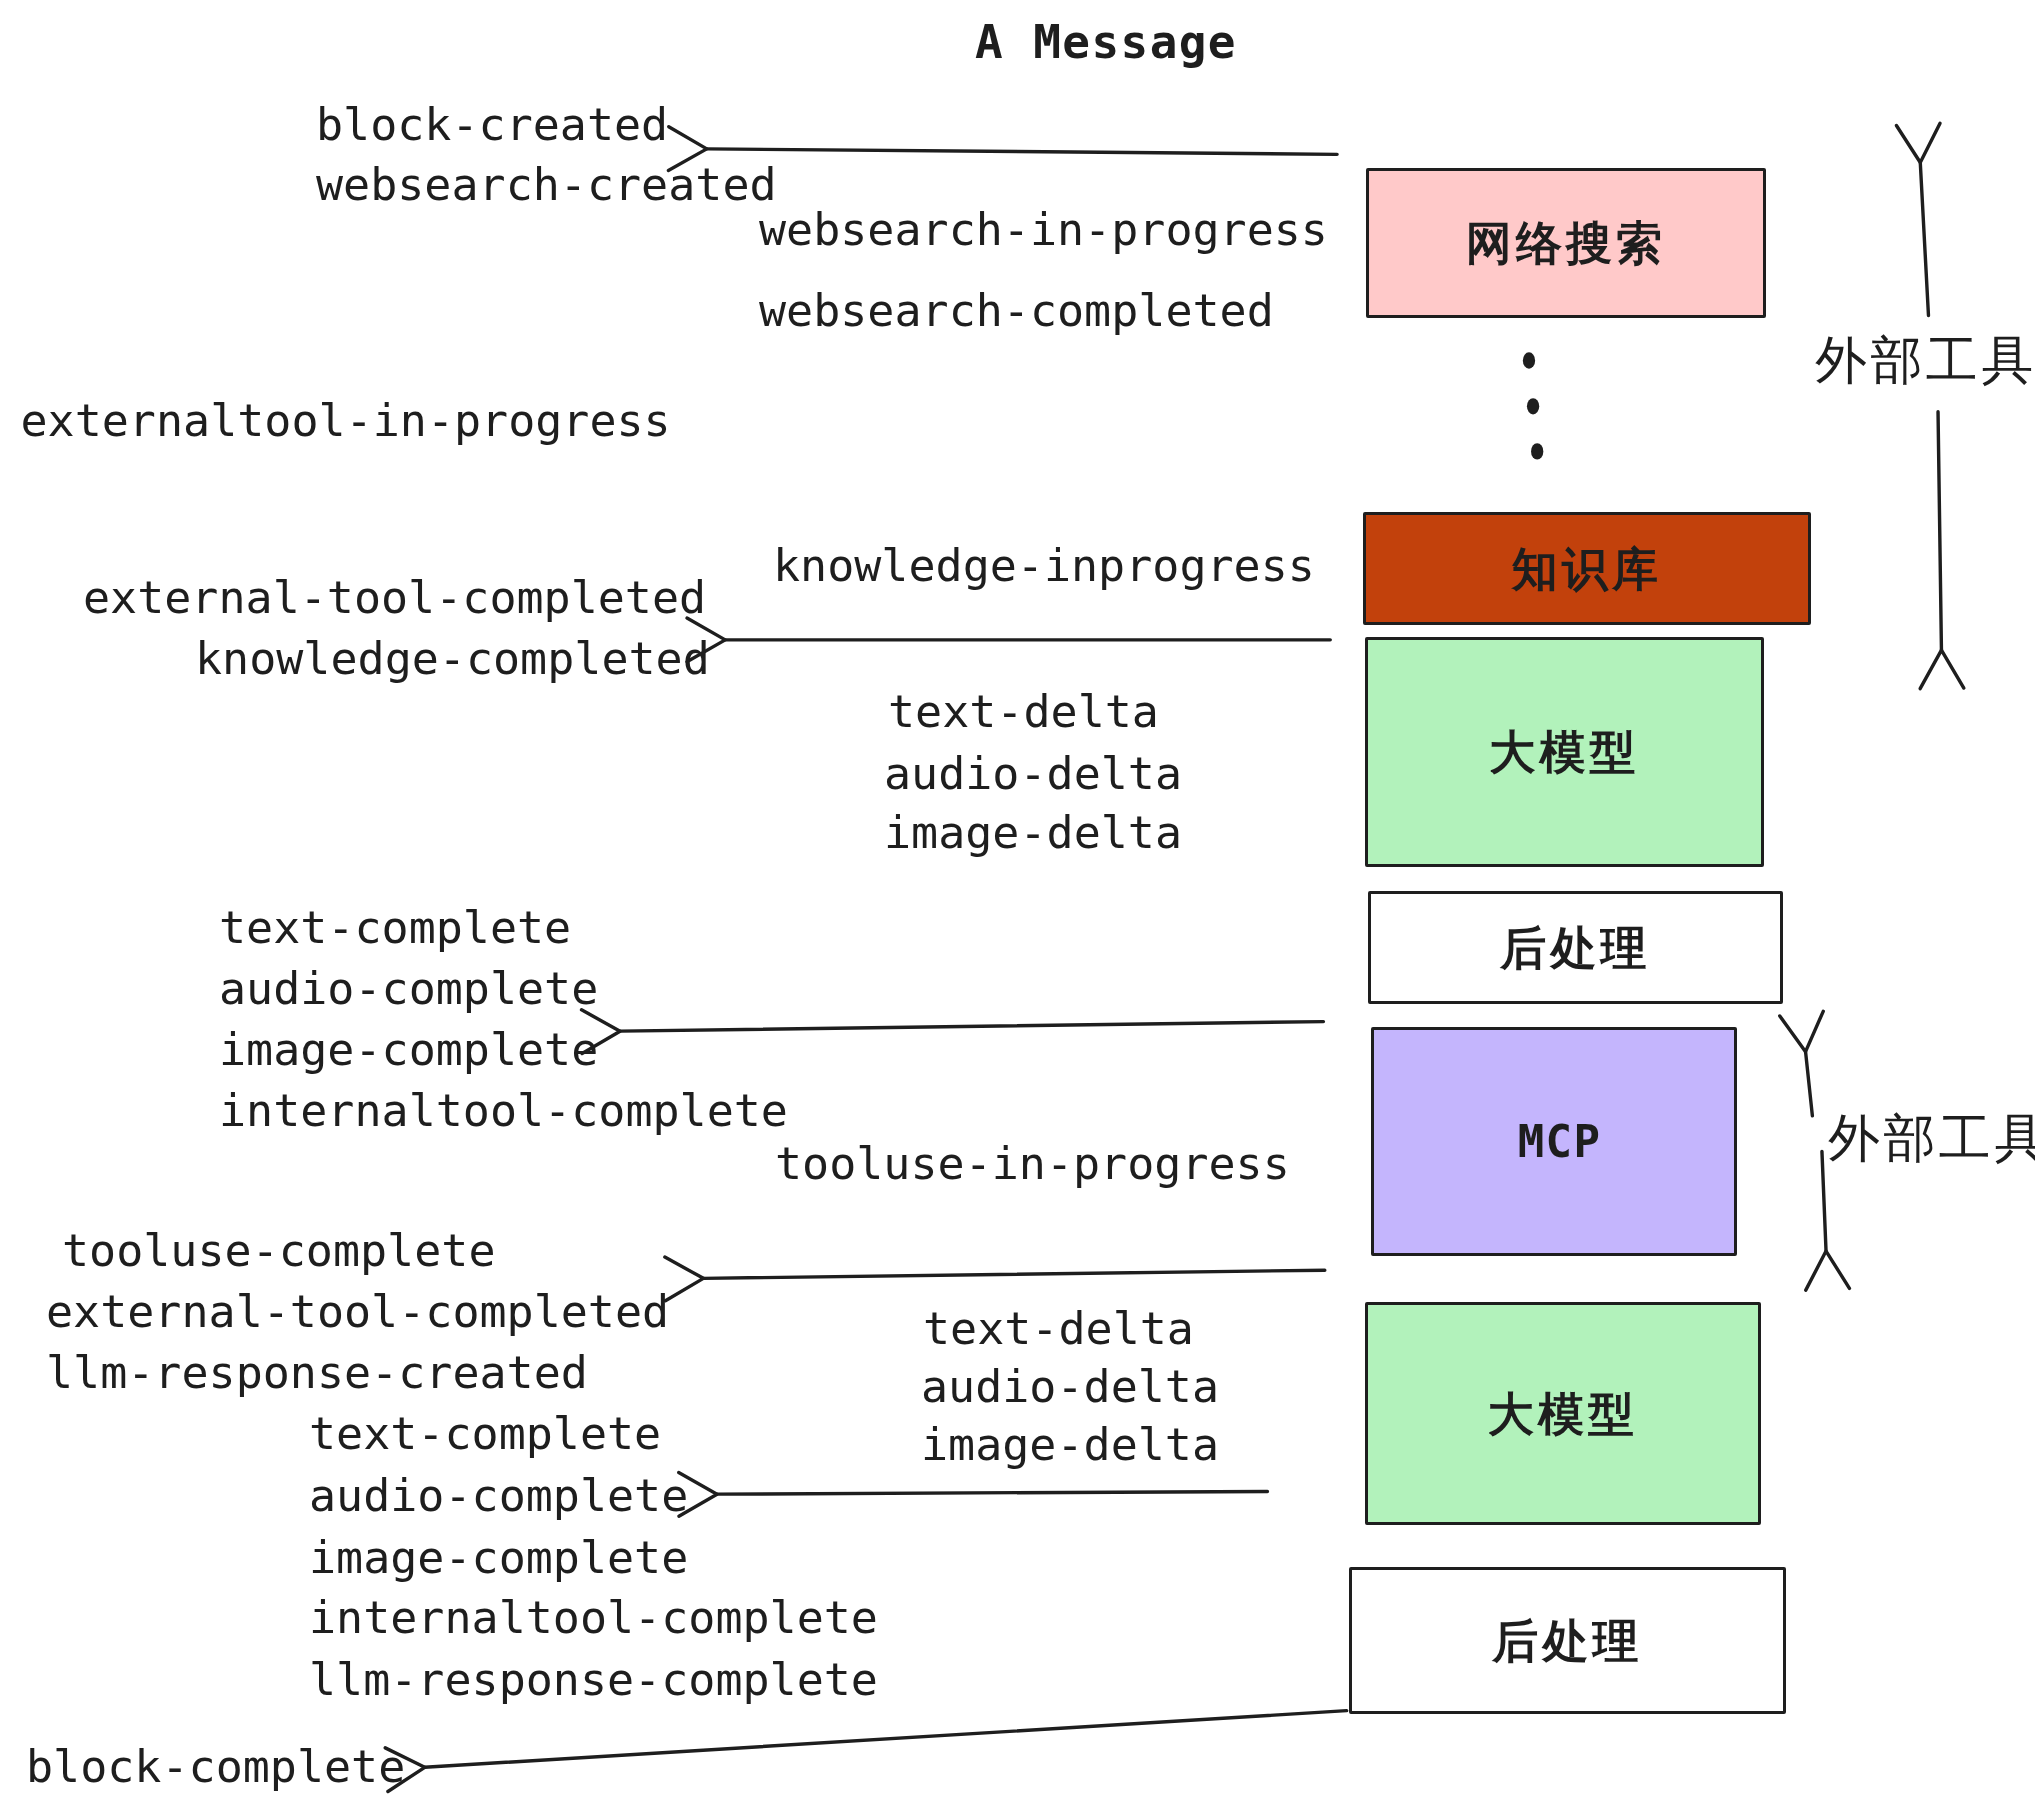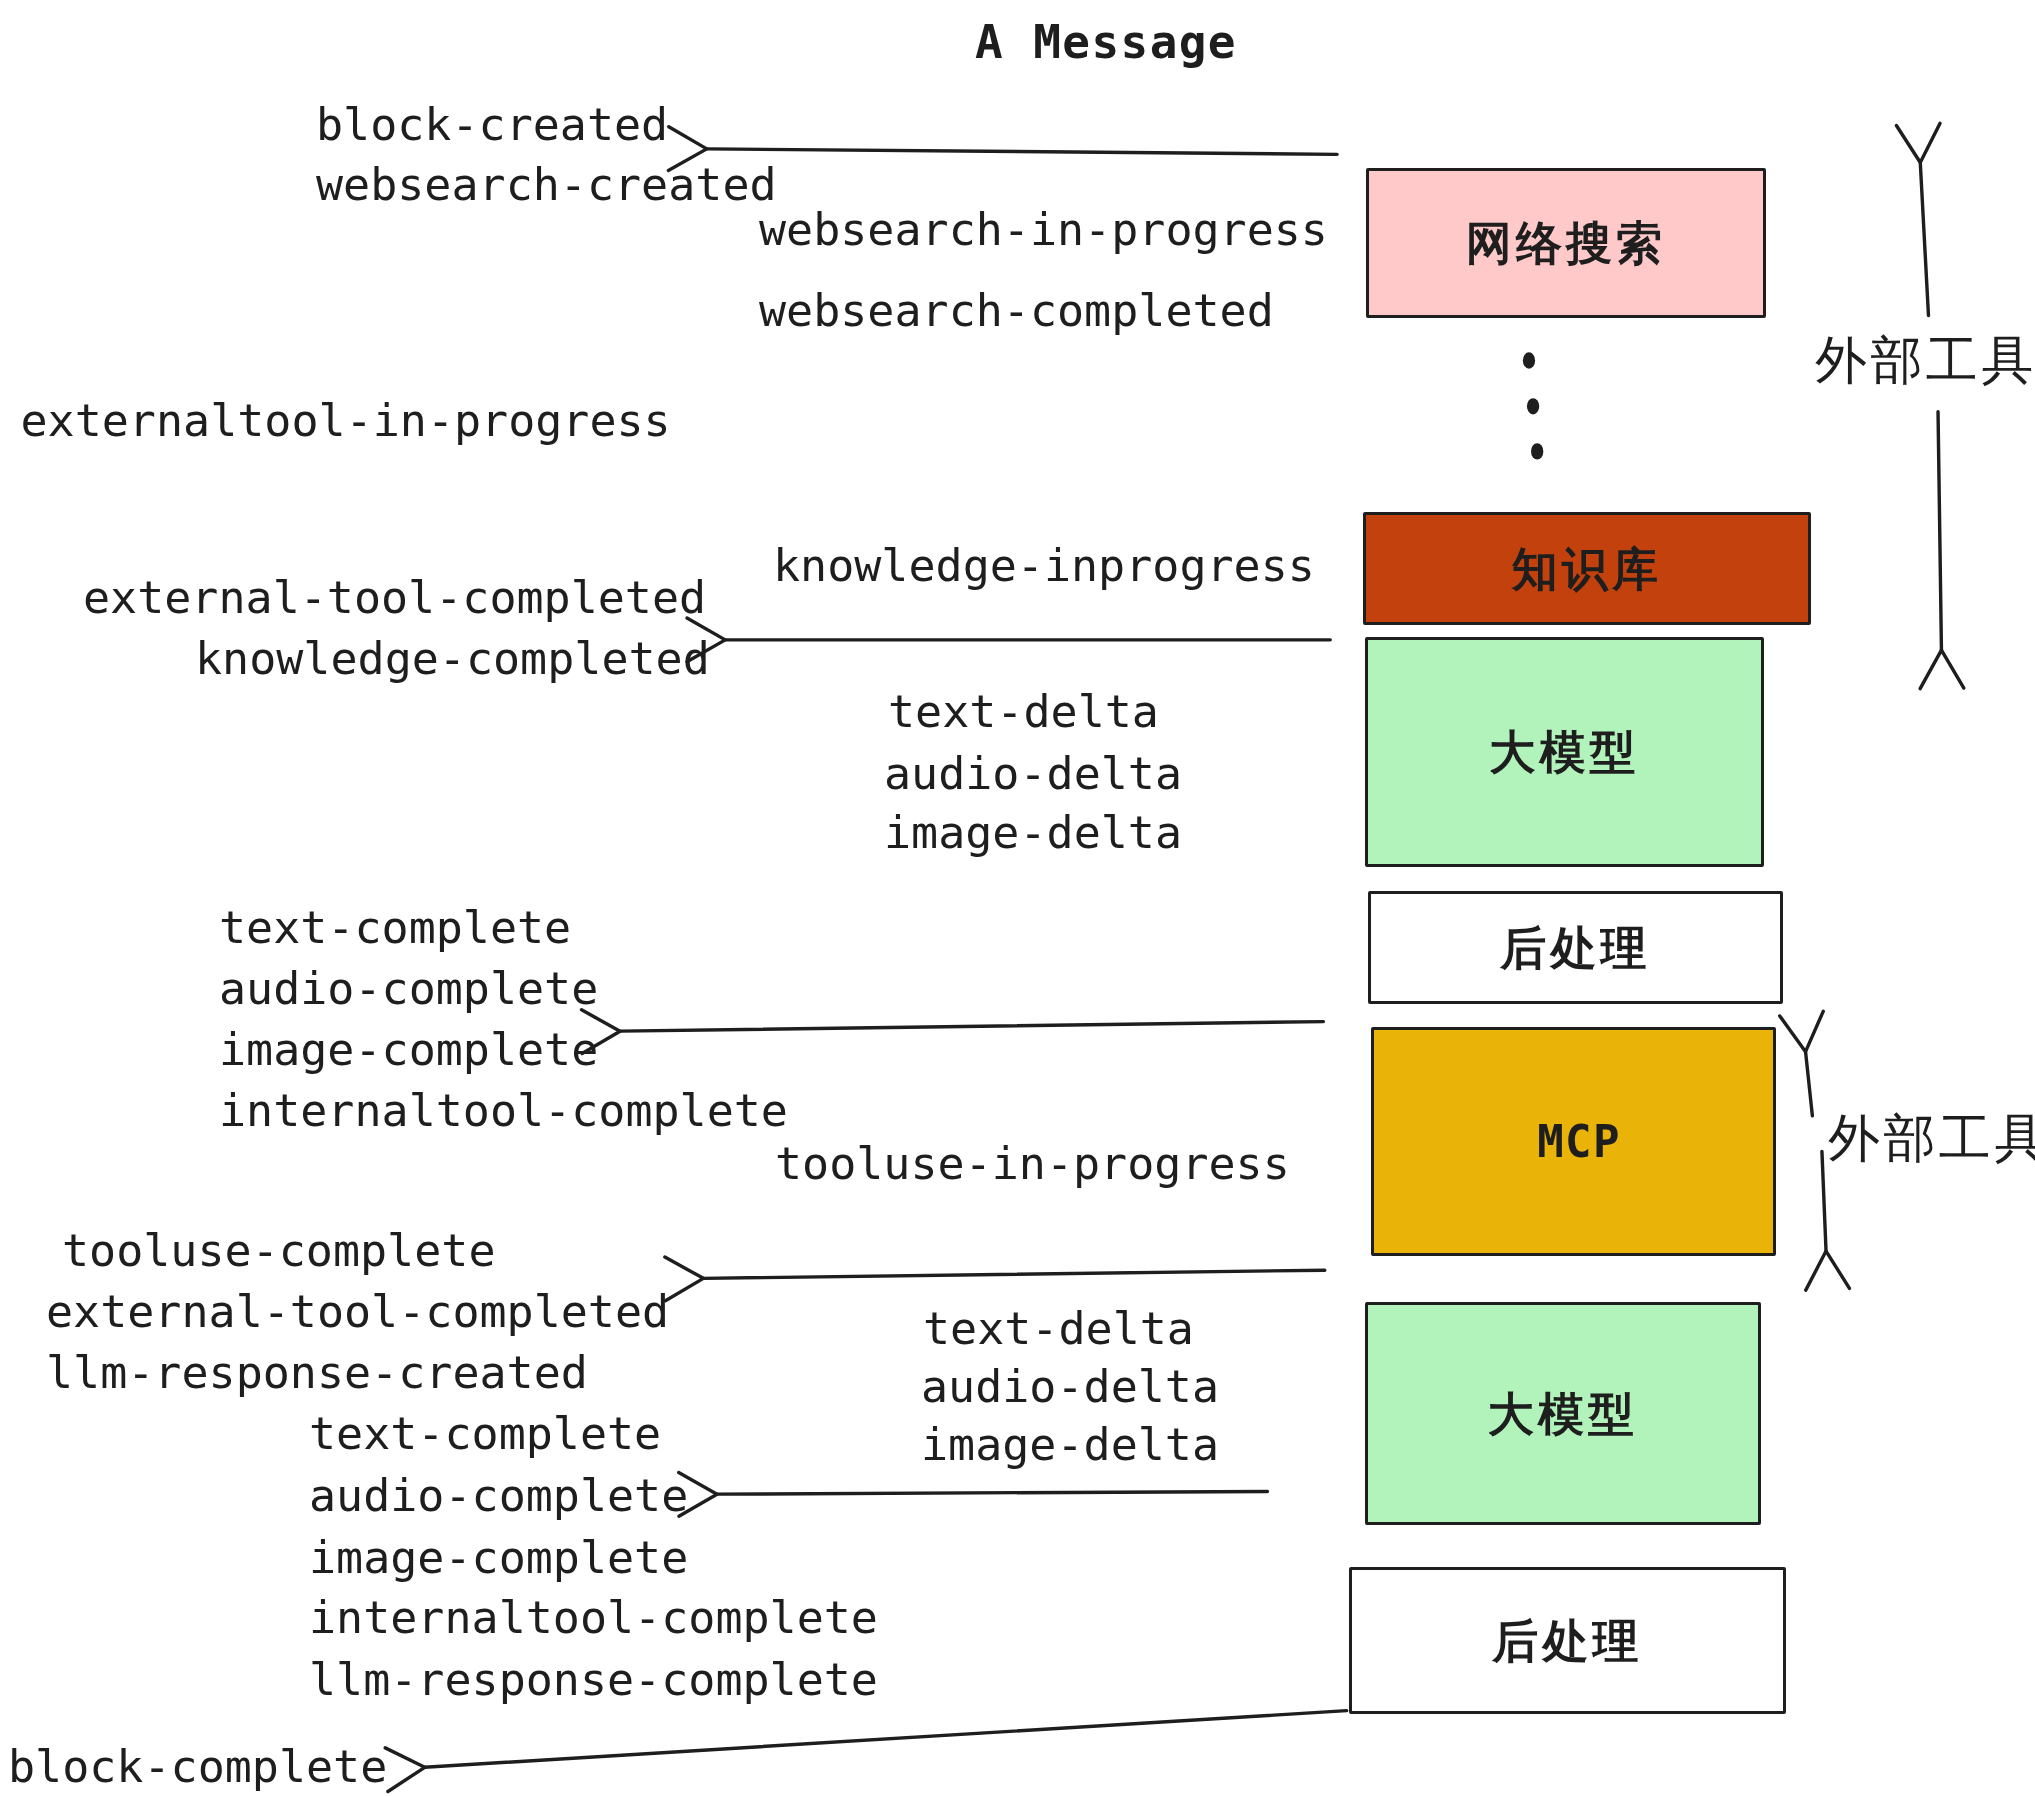--- a/index.html
+++ b/index.html
@@ -108,21 +108,21 @@
       </div>
       <div class="box font-cjk" style="left: 1363px; top: 512px; width: 448px; height: 113px; background: #c2410c;">
         <span class="box-label">知识库</span>
       </div>
       <div class="box font-cjk" style="left: 1365px; top: 637px; width: 399px; height: 230px; background: rgb(178, 242, 187);">
         <span class="box-label">大模型</span>
       </div>
       <div class="box font-cjk" style="left: 1368px; top: 891px; width: 415px; height: 113px; background: rgb(255, 255, 255);">
         <span class="box-label">后处理</span>
       </div>
-      <div class="box font-mono" style="left: 1371px; top: 1027px; width: 405px; height: 229px; background: #eab308; padding-left: 11px;">
+      <div class="box font-mono" style="left: 1371px; top: 1027px; width: 366px; height: 229px; background: #c4b5fd; padding-left: 11px;">
         <span class="box-label">MCP</span>
       </div>
       <div class="box font-cjk" style="left: 1365px; top: 1302px; width: 396px; height: 223px; background: rgb(178, 242, 187);">
         <span class="box-label">大模型</span>
       </div>
       <div class="box font-cjk" style="left: 1349px; top: 1567px; width: 437px; height: 147px; background: rgb(255, 255, 255);">
         <span class="box-label">后处理</span>
       </div>
     </div>
   <div id="event-group">
@@ -146,20 +146,20 @@
       <div class="event-label" style="left: 46px; top: 1312px;">external-tool-completed</div>
       <div class="event-label" style="left: 46px; top: 1373px;">llm-response-created</div>
       <div class="event-label" style="left: 923px; top: 1329px;">text-delta</div>
       <div class="event-label" style="left: 921px; top: 1387px;">audio-delta</div>
       <div class="event-label" style="left: 921px; top: 1445px;">image-delta</div>
       <div class="event-label" style="left: 309px; top: 1434px;">text-complete</div>
       <div class="event-label" style="left: 309px; top: 1496px;">audio-complete</div>
       <div class="event-label" style="left: 309px; top: 1558px;">image-complete</div>
       <div class="event-label" style="left: 309px; top: 1618px;">internaltool-complete</div>
       <div class="event-label" style="left: 309px; top: 1680px;">llm-response-complete</div>
-      <div class="event-label" style="left: 8px; top: 1767px;">block-complete</div>
+      <div class="event-label" style="left: 26px; top: 1767px;">block-complete</div>
     </div>
   <div id="side-label-group">
       <div class="side-label" style="left: 1815px; top: 360px;">外部工具</div>
       <div class="side-label" style="left: 1828px; top: 1138px;">外部工具</div>
     </div>
 </div>
 
 
 </body></html>

